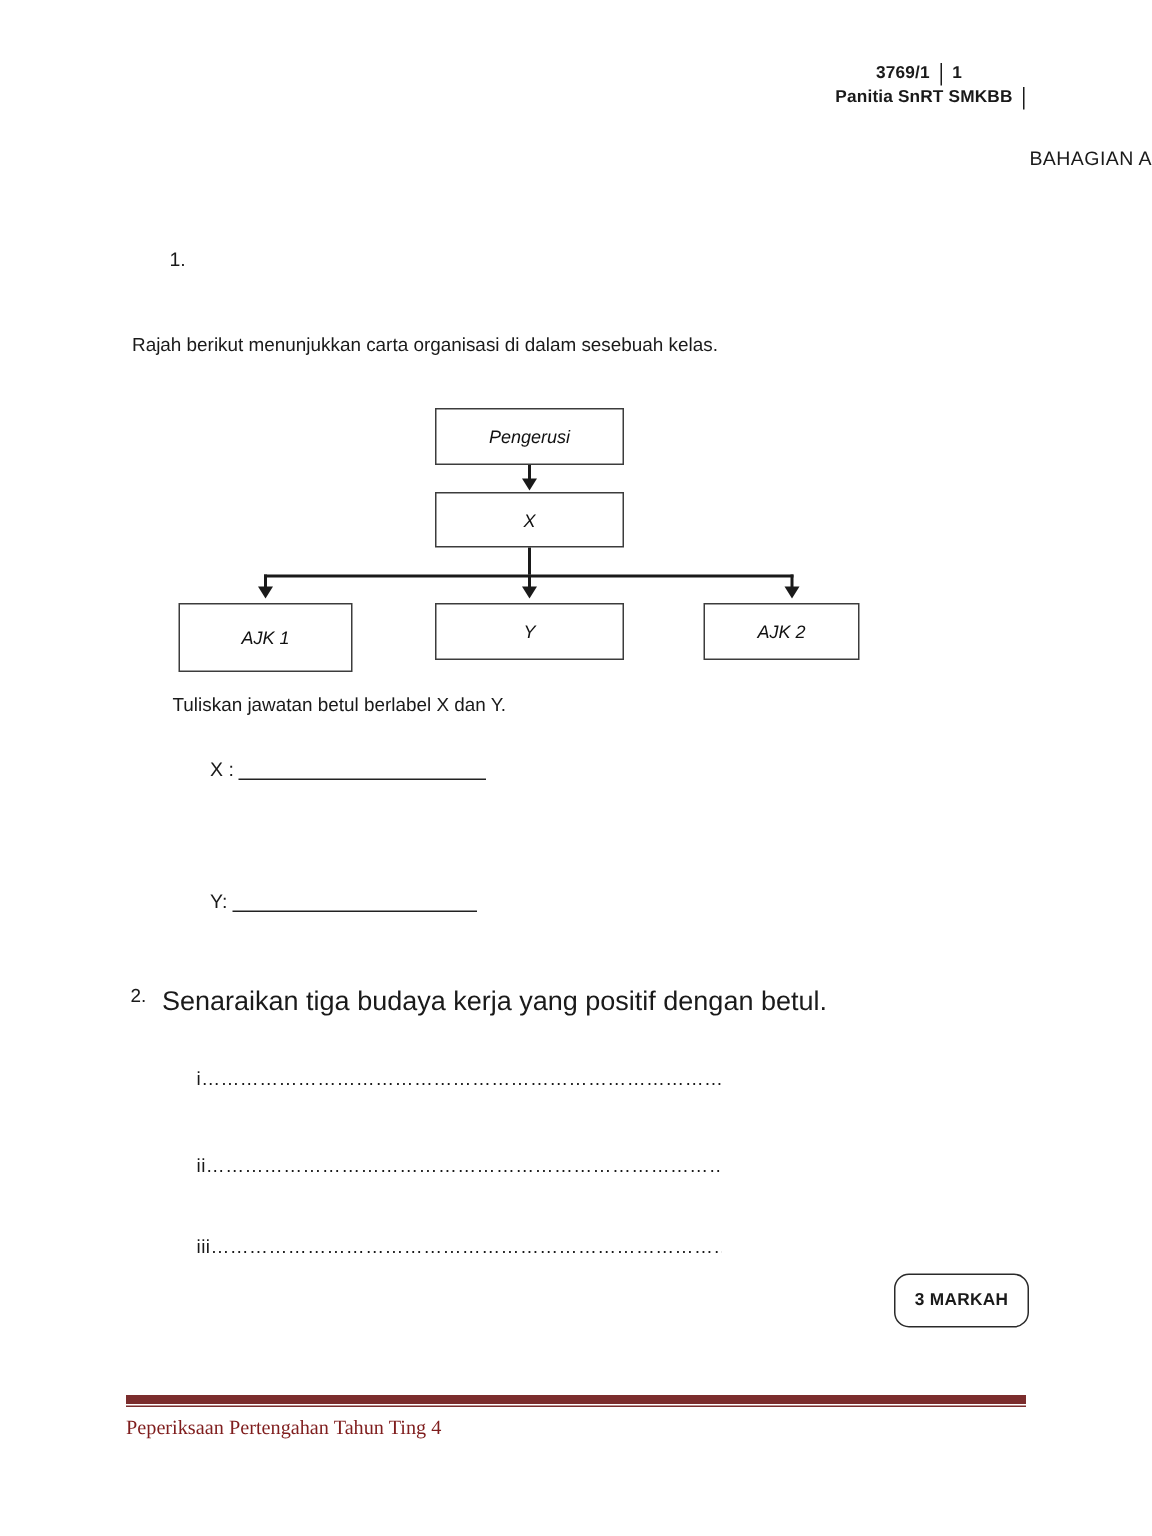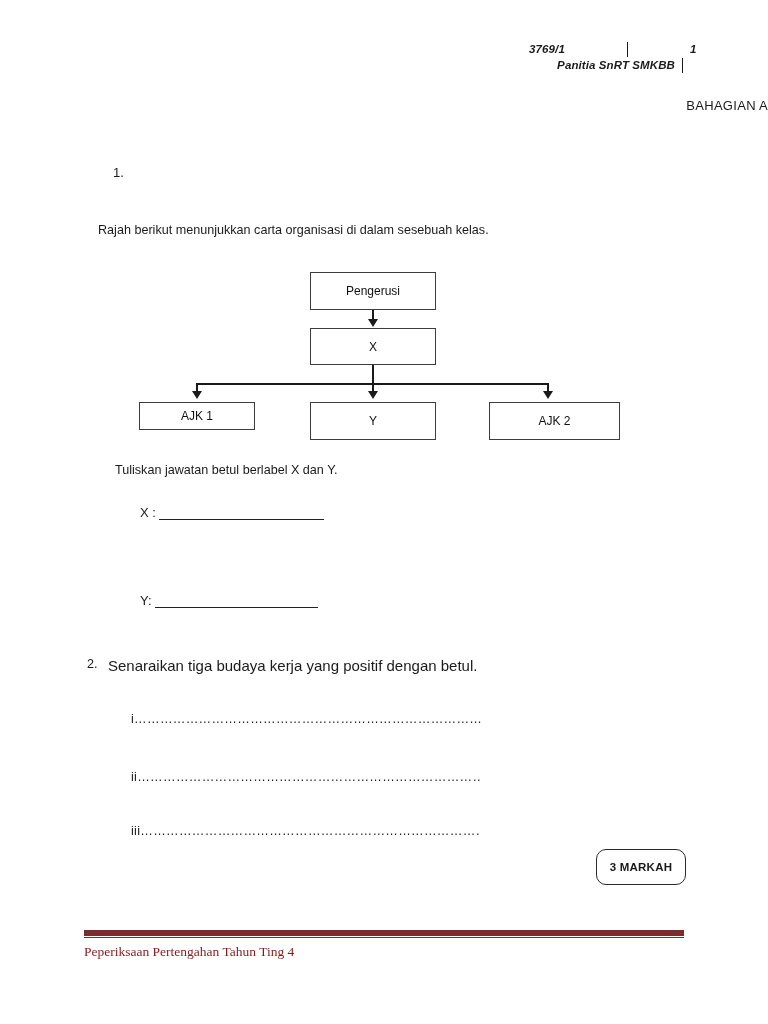--- a/index.html
+++ b/index.html
@@ -27,24 +27,23 @@
     top: 42px;
     right: 68px;
     text-align: right;
     font-weight: bold;
     font-size: 11.5px;
     line-height: 15px;
     letter-spacing: 0.1px;
   }
   .header-row {
     display: flex;
-    justify-content: space-between;
+    justify-content: center;
     align-items: stretch;
     white-space: nowrap;
-    font-style: italic;
   }
   .header-left {
     text-align: right;
     padding-right: 7px;
   }
   .header-rule {
     width: 1px;
     background: #1a1a1a;
     margin-right: 7px;
   }
@@ -75,47 +74,47 @@
     top: 165px;
     left: 113px;
     font-size: 13px;
   }
   .q1-stem {
     position: absolute;
     top: 223px;
     left: 88px;
     font-size: 12.6px;
     white-space: nowrap;
-    margin-left: 10px;
   }
 
   
   .chart {
     position: absolute;
     top: 262px;
-    left: 116px;
+    left: 96px;
     width: 520px;
     height: 186px;
+    font-style: italic;
   }
   .node {
     position: absolute;
     border: 1.4px solid #3c3c3c;
     background: #ffffff;
     box-sizing: border-box;
     display: flex;
     align-items: center;
     justify-content: center;
     font-size: 12px;
     color: #111111;
   }
   .node-pengerusi { left: 194px; top: 10px;  width: 126px; height: 38px; }
   .node-x         { left: 194px; top: 66px;  width: 126px; height: 37px; }
-  .node-ajk1      { left: 23px;  top: 140px; width: 116px; height: 28px; }
+  .node-ajk1      { left: 23px;  top: 140px; width: 116px; height: 46px; }
   .node-y         { left: 194px; top: 140px; width: 126px; height: 38px; }
-  .node-ajk2      { left: 373px; top: 140px; width: 131px; height: 38px; text-align: right; }
+  .node-ajk2      { left: 373px; top: 140px; width: 104px; height: 38px; text-align: right; }
 
   .conn {
     position: absolute;
     background: #1a1a1a;
   }
   
   .c-v1 { left: 256px; top: 48px; width: 2.2px; height: 11px; }
   
   .c-v2 { left: 256px; top: 103px; width: 2.2px; height: 18px; }
   
@@ -180,21 +179,21 @@
   .q2-number {
     position: absolute;
     top: 657px;
     left: 87px;
     font-size: 12.6px;
   }
   .q2-stem {
     position: absolute;
     top: 657px;
     left: 108px;
-    font-size: 15px;
+    font-size: 18px;
     white-space: nowrap;
   }
   .blank {
     position: absolute;
     left: 131px;
     font-size: 12.6px;
     white-space: nowrap;
     overflow: hidden;
     width: 350px;
     letter-spacing: 0.3px;

